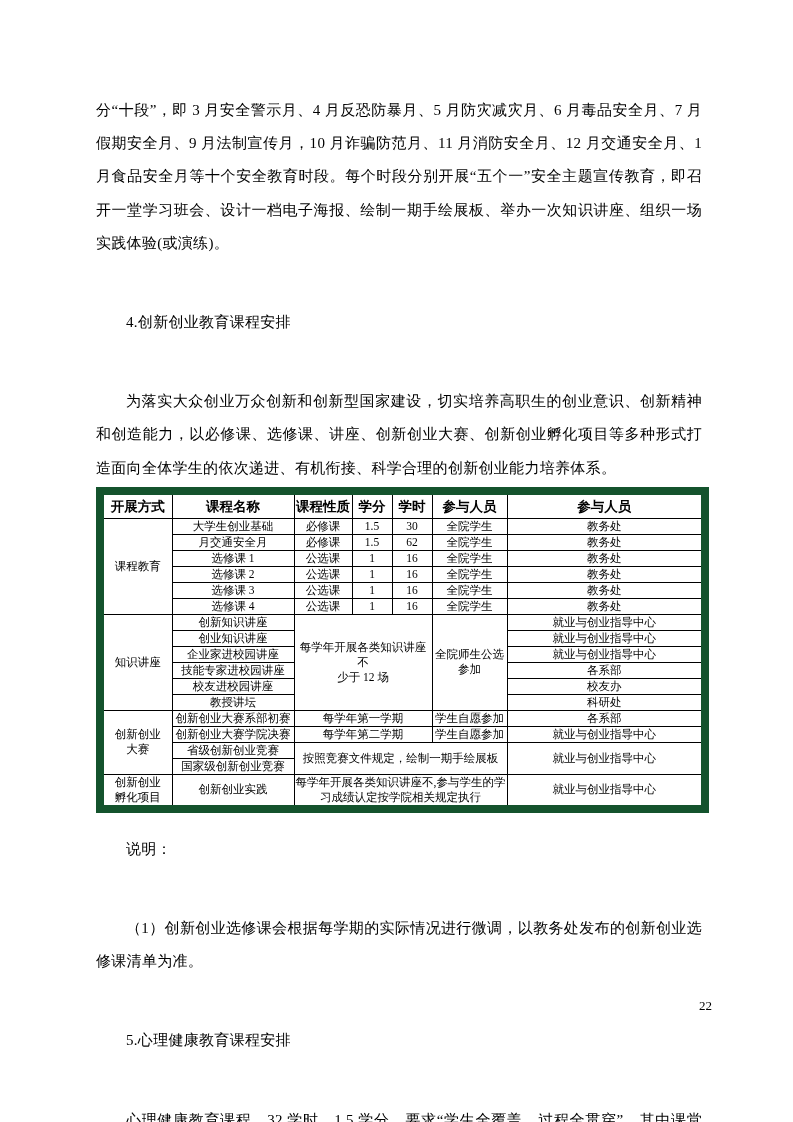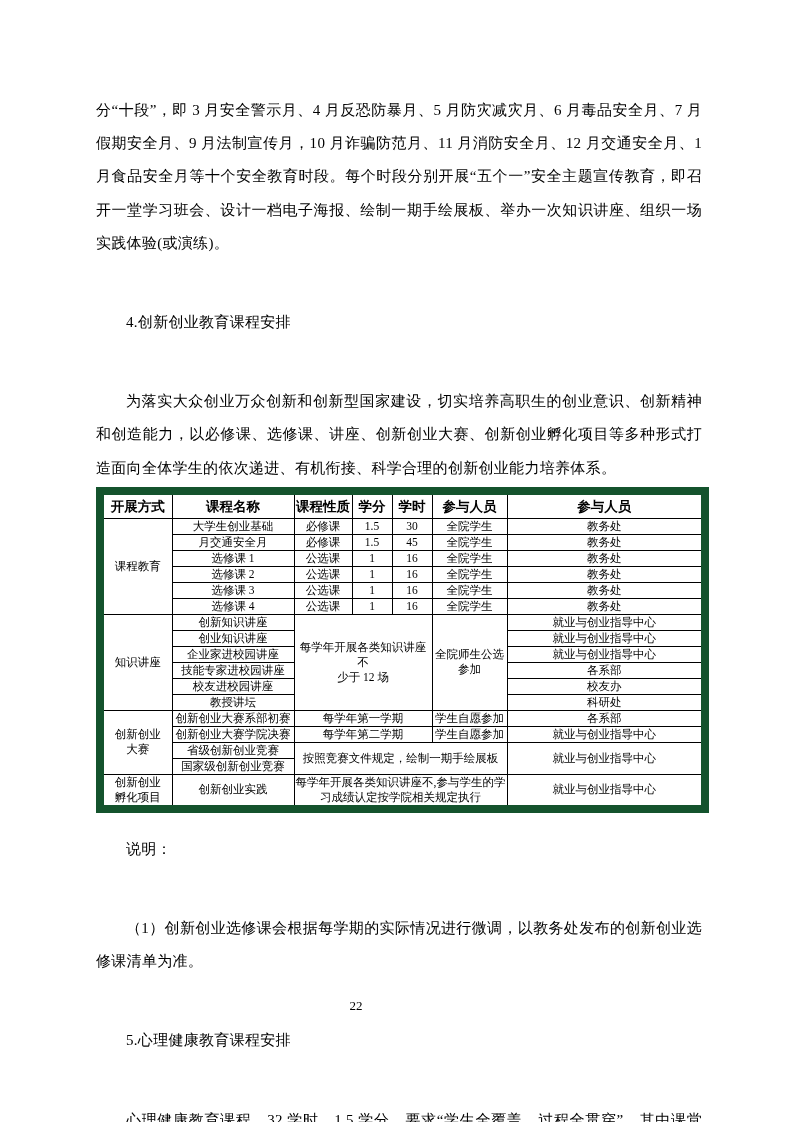--- a/index.html
+++ b/index.html
@@ -62,21 +62,21 @@
     height:23px;
     line-height:23px;
   }
   .course-table tr.r{height:16px;}
   .course-table tr.tall{height:31px;}
   .pre{white-space:pre-line;}
   .page-number{
     position:absolute;
     left:0;right:0;
     top:997px;
-    text-align:center;
+    text-align:right;
     font-size:13px;
     line-height:18px;
   }
 </style>
 </head>
 <body>
 
 <div class="page">
   <div class="content">
 
@@ -112,21 +112,21 @@
           <td>必修课</td>
           <td>1.5</td>
           <td>30</td>
           <td>全院学生</td>
           <td>教务处</td>
         </tr>
         <tr class="r">
           <td>月交通安全月</td>
           <td>必修课</td>
           <td>1.5</td>
-          <td>45</td>
+          <td>62</td>
           <td>全院学生</td>
           <td>教务处</td>
         </tr>
         <tr class="r">
           <td>选修课 1</td>
           <td>公选课</td>
           <td>1</td>
           <td>16</td>
           <td>全院学生</td>
           <td>教务处</td>

